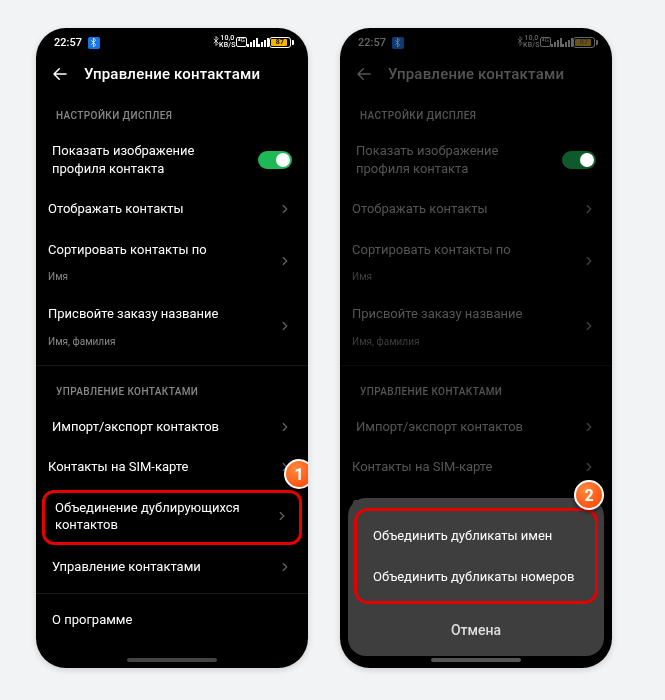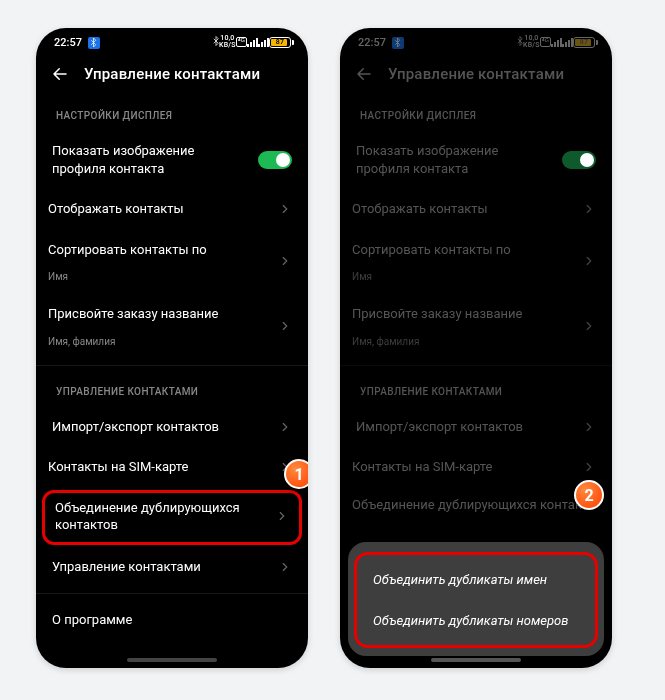--- a/index.html
+++ b/index.html
@@ -106,21 +106,20 @@
     .dimmed .status-bar { color: #666; }
     .dimmed .toggle { background: #0f5a2d; }
     .dimmed .batt-body { border-color:#666;} .dimmed .batt-tip{background:#666;}
     .dimmed .sig span { background:#666; }
     .dimmed .batt-body::before { background:#6b5310; }
 
     .sheet {
       position: absolute; left: 8px; right: 8px; bottom: 12px;
       background: #3e3e3e; border-radius: 18px; padding: 10px 0 4px;
       z-index: 10;
-      font-style: italic;
     }
     .sheet-callout {
       border: 3px solid #e60000; border-radius: 14px; margin: 0 6px 4px; padding: 4px 0;
     }
     .sheet-item {
       padding: 13px 16px; font-size: 13px; color: #fff; text-align: left;
     }
     .sheet-cancel {
       padding: 14px 16px 14px; font-size: 14px; color: #ddd; text-align: center; font-weight: 500;
     }
@@ -388,16 +387,17 @@
 
   <div class="marker" style="right:8px;top:452px;">
       <span>2</span>
     </div>
 
   <div class="sheet">
     <div class="sheet-callout">
       <div class="sheet-item">Объединить дубликаты имен</div>
       <div class="sheet-item">Объединить дубликаты номеров</div>
     </div>
+    <div class="sheet-cancel">Отмена</div>
   </div>
 
   <div class="home-indicator" style="background:#555;z-index:11;"></div>
 </div>
 
 </body></html>

